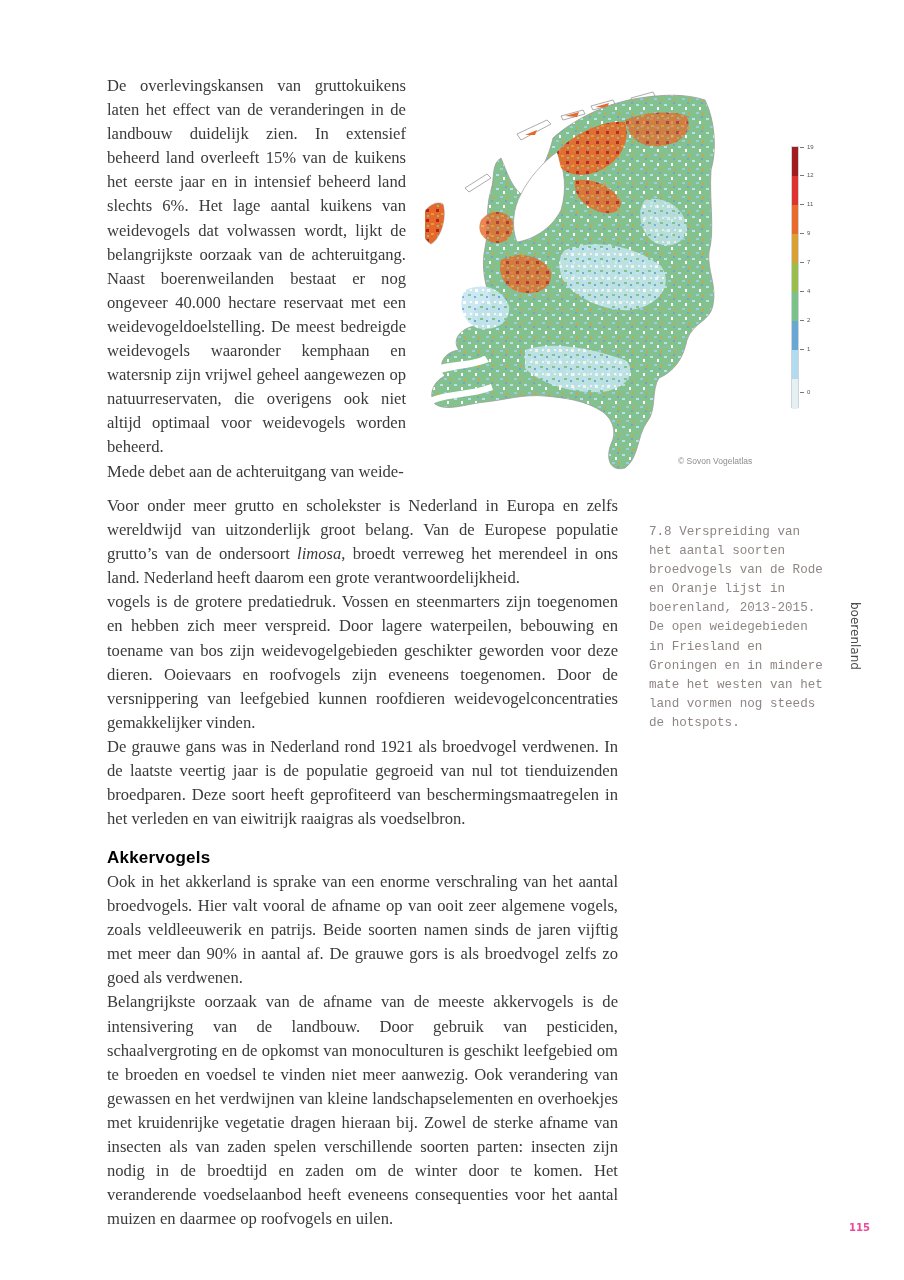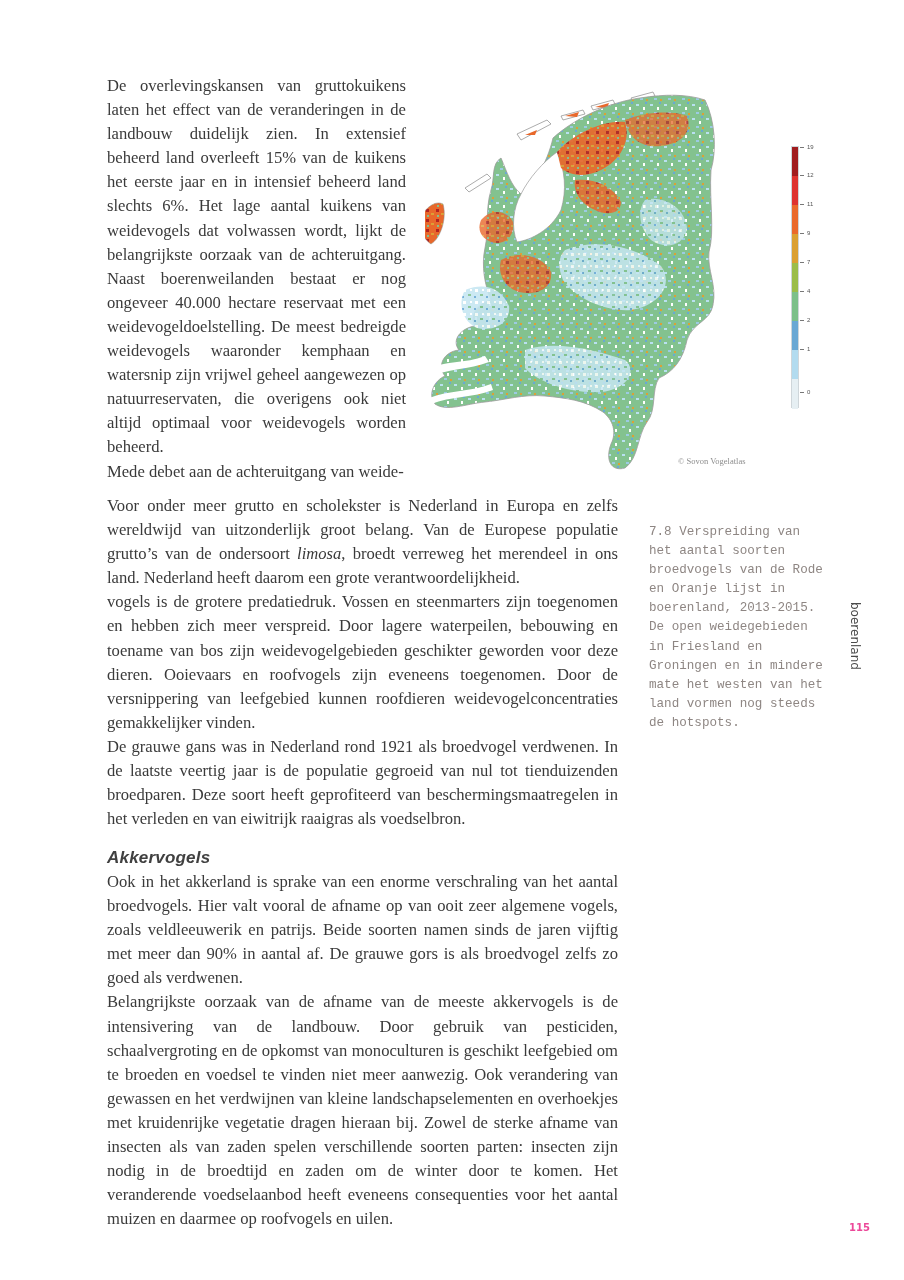--- a/index.html
+++ b/index.html
@@ -14,42 +14,41 @@
     hyphens: manual;
   }
   .body-text p { margin: 0; }
   .col-narrow { position: absolute; left: 107px; top: 74px; width: 299px; }
   .col-wide { position: absolute; left: 107px; top: 494px; width: 511px; }
   .last-left { text-align-last: left; }
   .heading {
     font-family: "Liberation Sans", "DejaVu Sans", sans-serif;
     font-weight: bold;
     font-size: 17px;
-    color: #404040;
+    color: #000000;
     margin: 0;
     letter-spacing: 0.2px;
-    font-style: italic;
   }
   .section2 { position: absolute; left: 107px; top: 846px; width: 511px; }
   .section2 .heading { height: 24px; line-height: 24px; }
 
   .figure { position: absolute; left: 425px; top: 60px; width: 420px; height: 420px; }
   .map-svg { position: absolute; left: 0; top: 0; width: 360px; height: 420px; }
   .legend { position: absolute; left: 366px; top: 86px; width: 50px; height: 262px; }
   .legend-bar { position: absolute; left: 0; top: 0; width: 8px; height: 262px; border: 1px solid #cfd6da; box-sizing: border-box; }
   .legend-seg { position: absolute; left: 0; width: 100%; }
   .legend-tick { position: absolute; left: 9px; width: 4px; height: 1px; background: #777; }
   .legend-label {
     position: absolute; left: 16px;
     font-family: "Liberation Sans", "DejaVu Sans", sans-serif;
     font-size: 6px; color: #555; line-height: 8px;
   }
   .credit {
     position: absolute; left: 253px; top: 396px;
-    font-family: Liberation Serif, serif;
+    font-family: Liberation Sans, sans-serif;
     font-size: 8.5px; color: #8d8d8d;
   }
 
   .caption {
     position: absolute; left: 649px; top: 523px; width: 180px;
     font-family: Liberation Mono, monospace;
     font-size: 12.6px; line-height: 19.1px; color: #8e8683;
   }
   .caption p { margin: 0; }
   .side-label {

